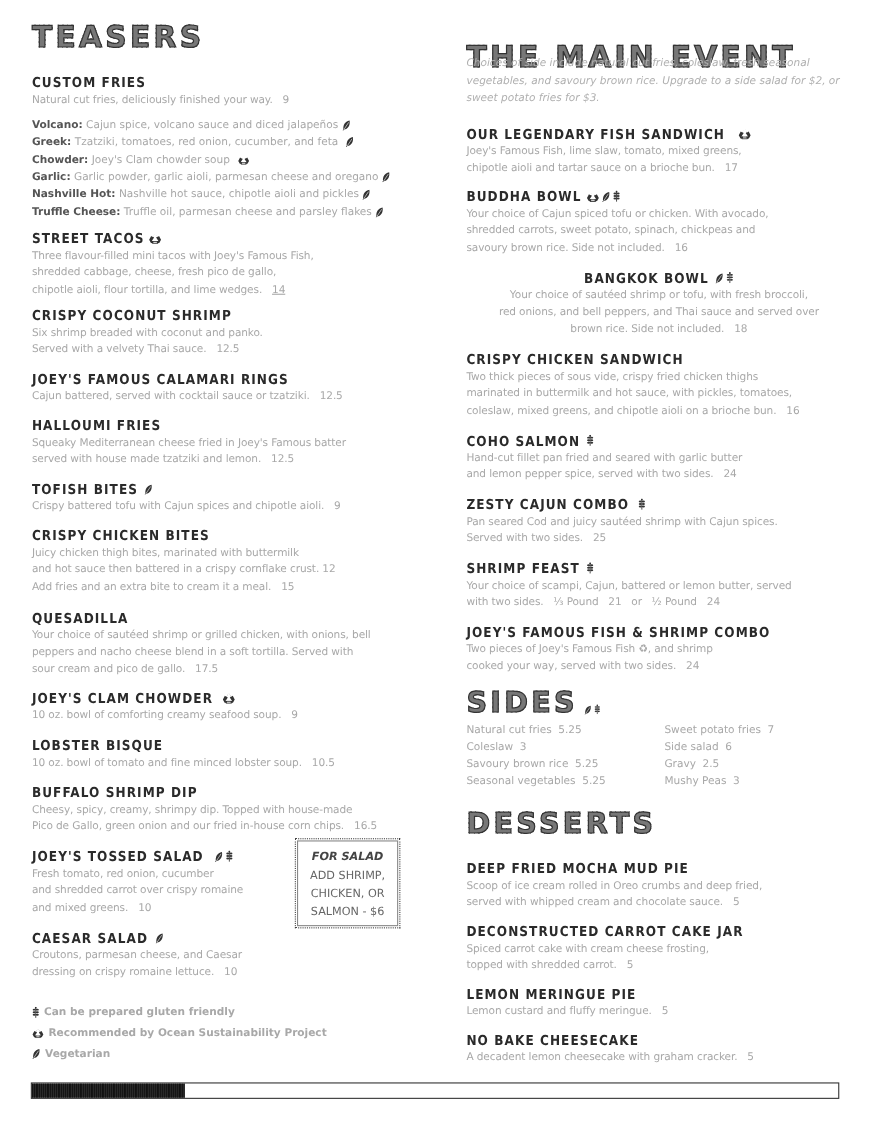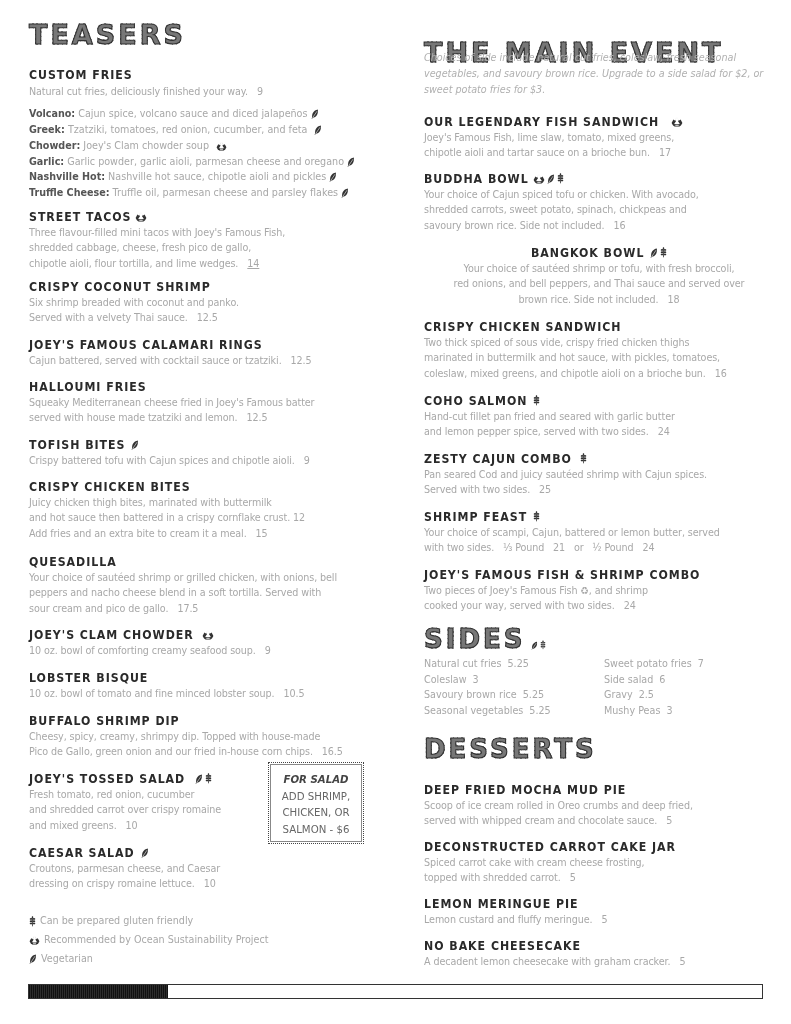--- a/index.html
+++ b/index.html
@@ -214,21 +214,21 @@
   <div class="item" style="position:absolute; top:842px; left:0; width:240px;">
     <span class="item-name">CAESAR SALAD</span><span class="icon" style="margin-left:-8px;"><svg width="8" height="10">
           <use href="#sym-vegetarian"></use>
         </svg></span>
     <div class="item-desc">
       <div>Croutons, parmesan cheese, and Caesar</div>
       <div><span>dressing on crispy romaine lettuce.</span><span class="price" style="margin-left:9px;">10</span></div>
     </div>
   </div>
 
-  <div style="position:absolute; top:911px; left:0; width:370px;">
+  <div style="position:absolute; top:911px; left:0; width:370px;font-weight:bold;">
     <div class="legend-line"><span class="icon"><svg width="7" height="11">
             <use href="#sym-gluten"></use>
           </svg></span><span>Can be prepared gluten friendly</span></div>
     <div class="legend-line"><span class="icon"><svg width="11" height="10">
             <use href="#sym-ocean"></use>
           </svg></span><span>Recommended by Ocean Sustainability Project</span></div>
     <div class="legend-line"><span class="icon"><svg width="8" height="10">
             <use href="#sym-vegetarian"></use>
           </svg></span><span>Vegetarian</span></div>
   </div>
@@ -281,21 +281,21 @@
     <div class="item-desc">
       <div>Your choice of  sautéed shrimp or tofu, with fresh broccoli,</div>
       <div>red onions, and bell peppers, and Thai sauce and served over</div>
       <div><span>brown rice. Side not included.</span><span class="price" style="margin-left:9px;">18</span></div>
     </div>
   </div>
 
   <div class="item" style="position:absolute; top:316px; left:0; width:350px;">
     <div class="item-name">CRISPY CHICKEN SANDWICH</div>
     <div class="item-desc">
-      <div>Two thick spiced of sous vide, crispy fried chicken thighs</div>
+      <div>Two thick pieces of sous vide, crispy fried chicken thighs</div>
       <div>marinated in buttermilk and hot sauce, with pickles, tomatoes,</div>
       <div><span>coleslaw, mixed greens, and chipotle aioli on a brioche bun.</span><span class="price" style="margin-left:9px;">16</span></div>
     </div>
   </div>
 
   <div class="item" style="position:absolute; top:390px; left:0; width:350px;">
     <span class="item-name">COHO SALMON</span><span class="icon" style="margin-left:-9px;"><svg width="7" height="11">
           <use href="#sym-gluten"></use>
         </svg></span>
     <div class="item-desc">

